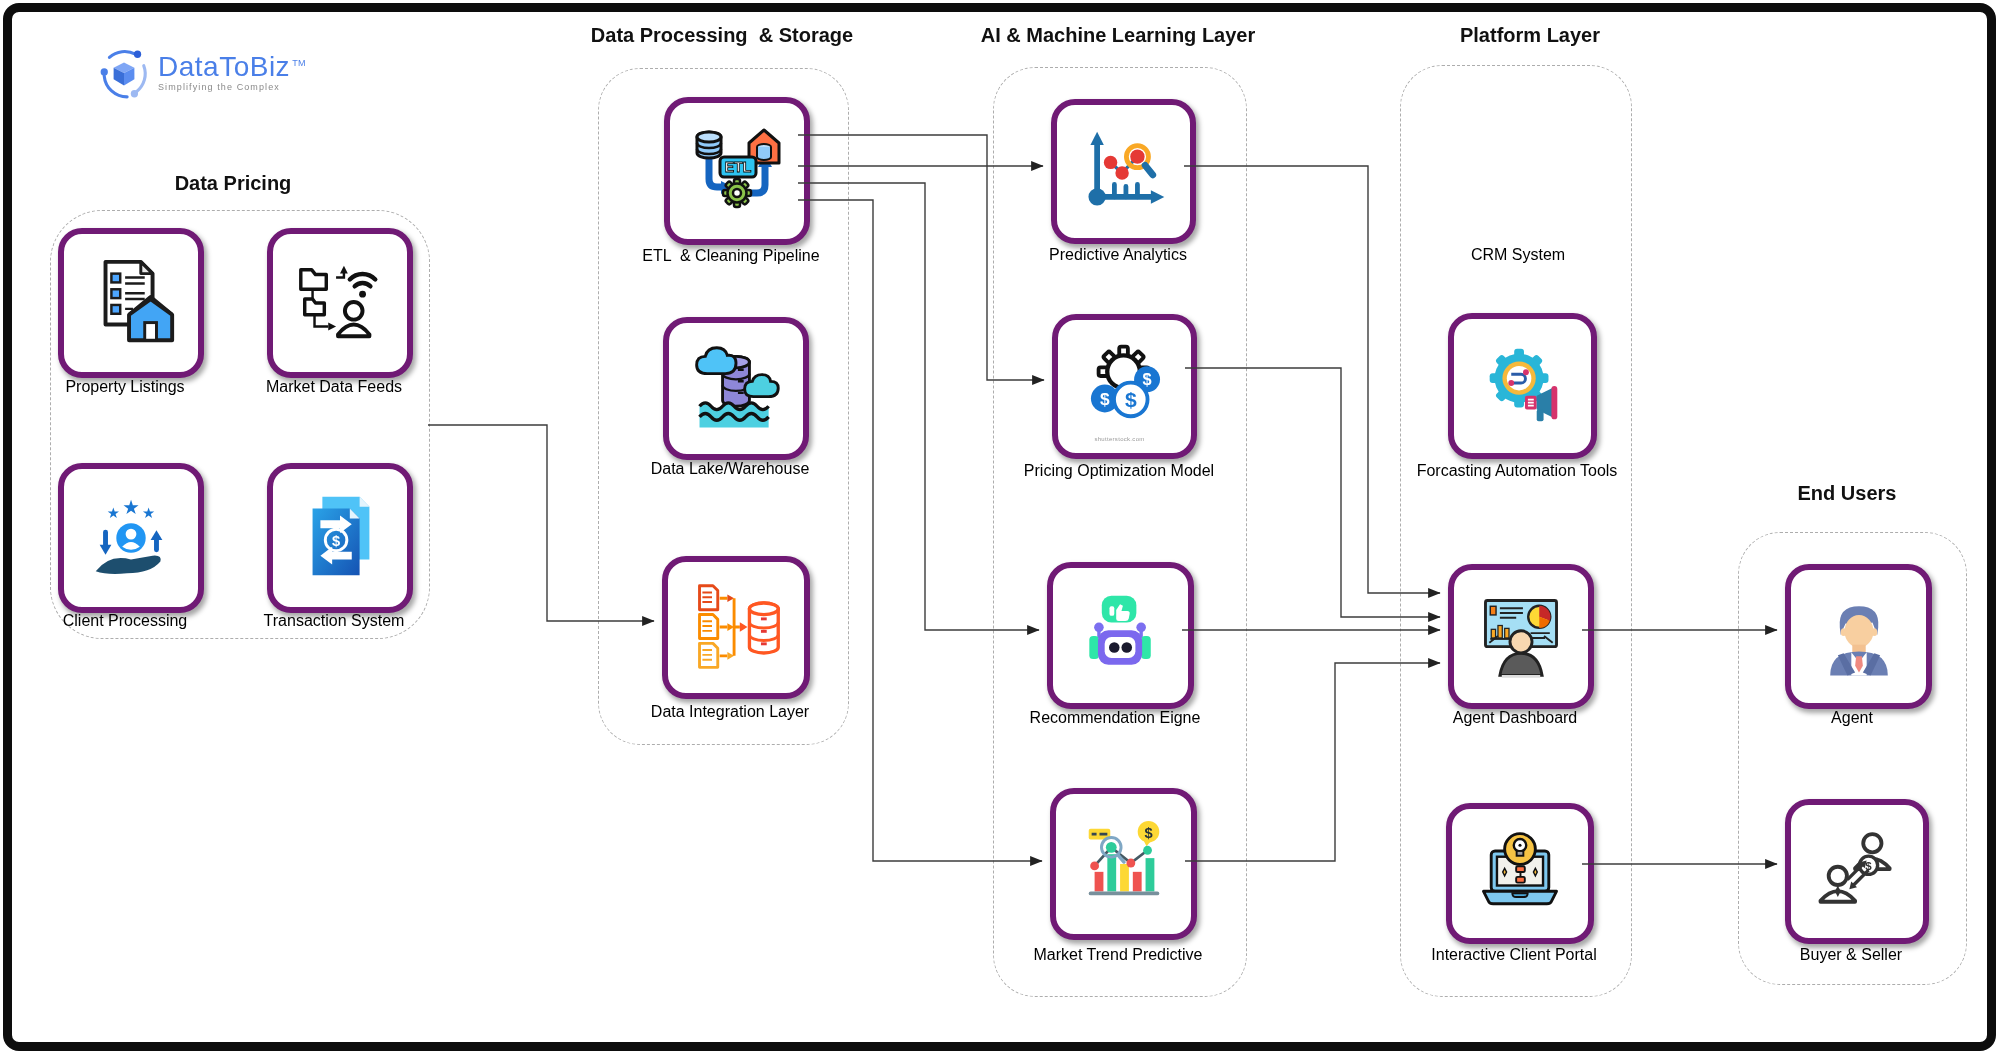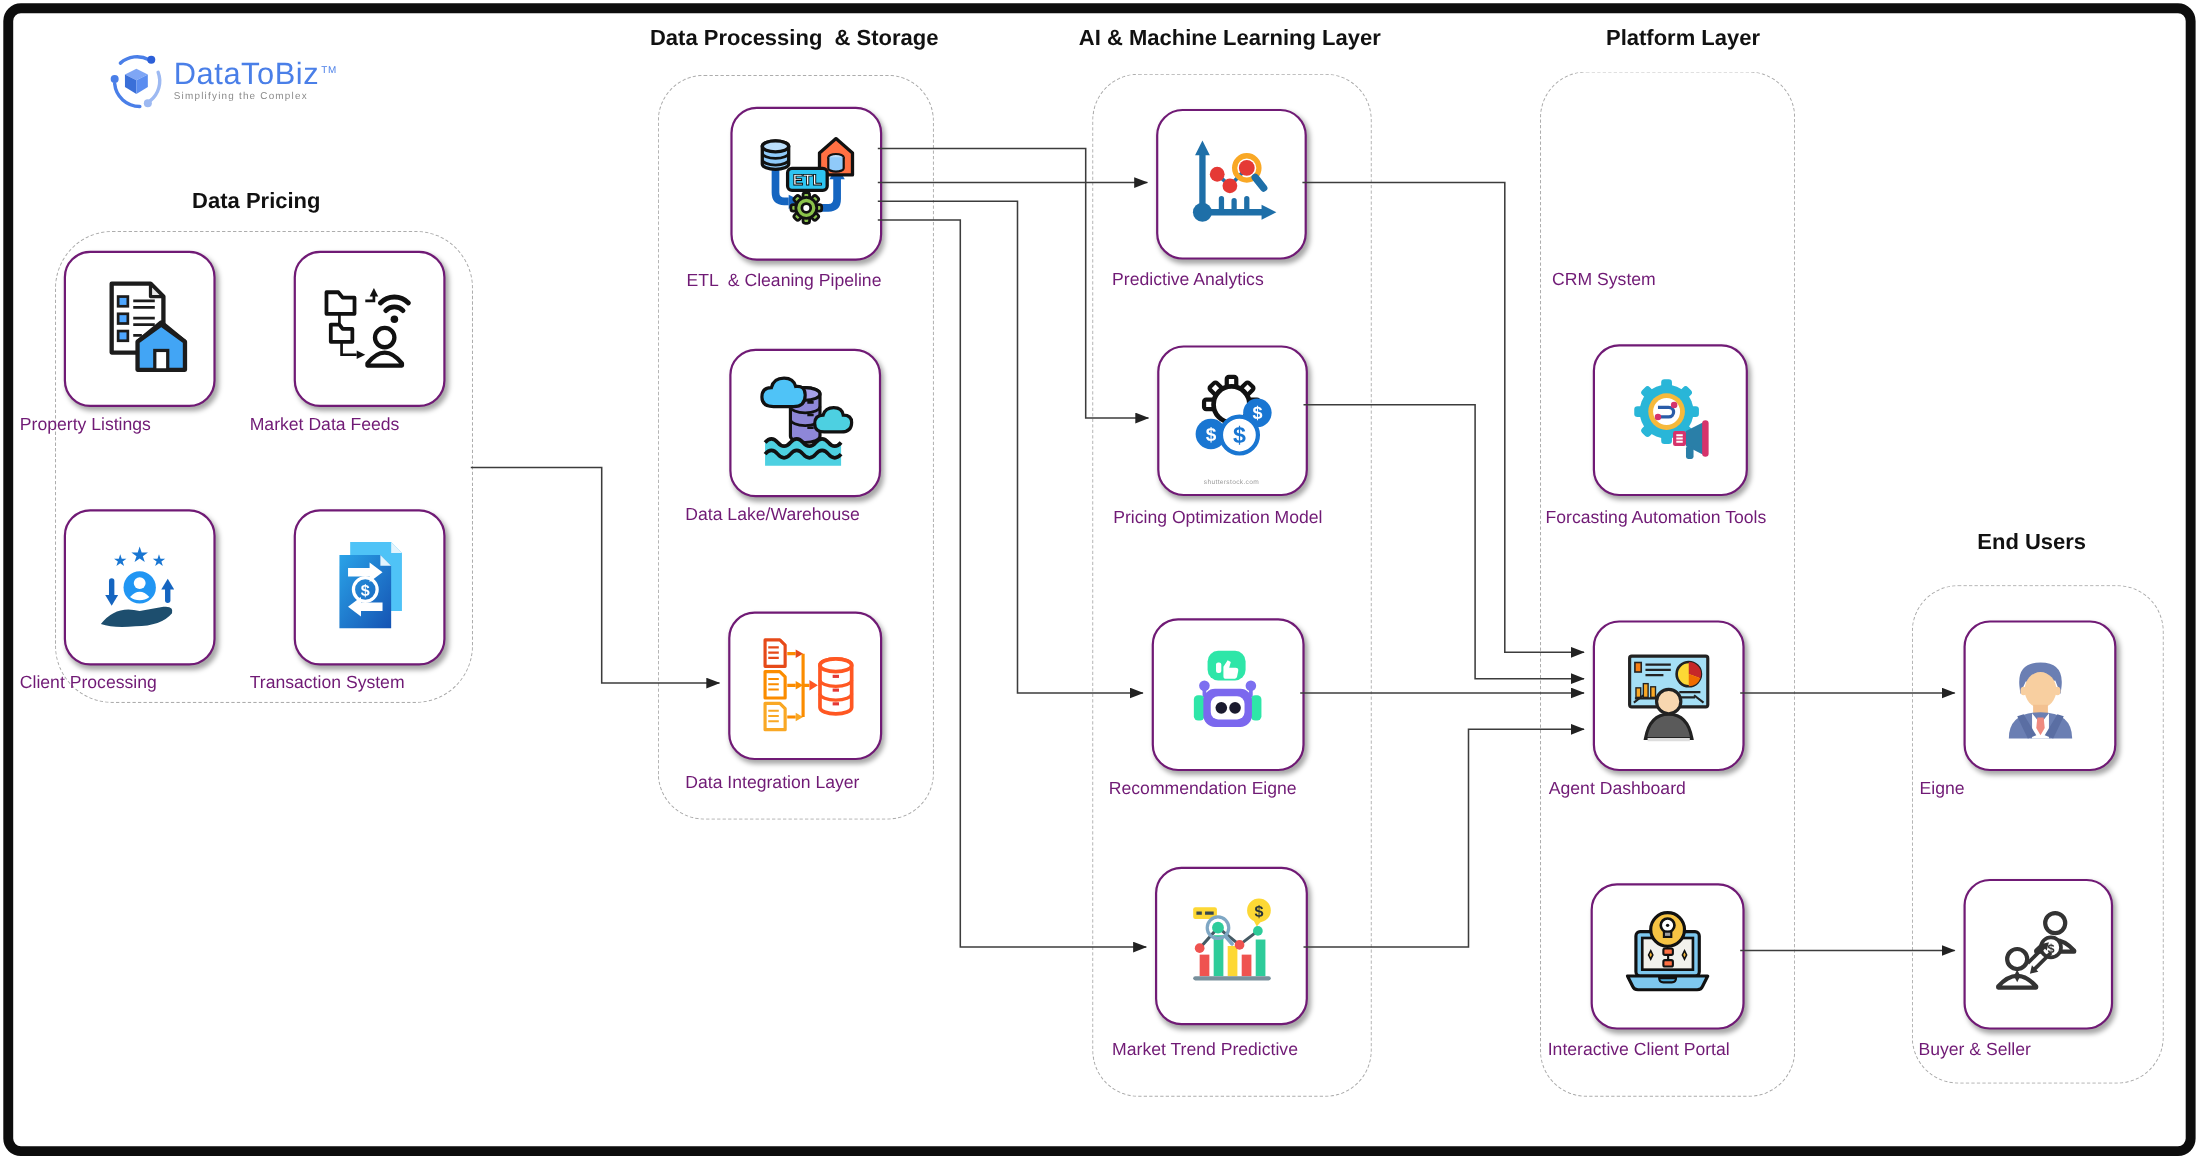--- a/index.html
+++ b/index.html
@@ -1,21 +1,21 @@
 <!DOCTYPE html>
 <html><head>
 <meta charset="utf-8">
 <style>
   html,body{margin:0;padding:0;background:#ffffff;font-family:"Liberation Sans",sans-serif;}
   .canvas{position:relative;width:1999px;height:1054px;background:#fff;overflow:hidden;}
   .frame{position:absolute;left:3px;top:3px;right:3px;bottom:3px;border:9px solid #0d0d0d;border-radius:16px;pointer-events:none;z-index:50;}
   .section{position:absolute;border:1.6px dashed #adadad;border-radius:46px;background:transparent;}
   .section-title{position:absolute;font-size:20px;font-weight:bold;color:#111;text-align:center;white-space:pre;}
-  .card{position:absolute;background:#fff;border:2px solid #701a75;border-radius:24px;box-shadow:2.5px 3.5px 5px rgba(0,0,0,0.35);display:flex;align-items:center;justify-content:center;}
-  .node-label{position:absolute;font-size:16px;color:#701a75;white-space:pre;}
+  .card{position:absolute;background:#fff;border:6px solid #701a75;border-radius:24px;box-shadow:2.5px 3.5px 5px rgba(0,0,0,0.35);display:flex;align-items:center;justify-content:center;}
+  .node-label{position:absolute;font-size:16px;color:#000000;text-align:center;white-space:pre;}
   .edge{fill:none;stroke:#3c3c3c;stroke-width:1.4px;}
   #edge-layer{position:absolute;left:0;top:0;z-index:5;}
   .card svg{display:block;}
   .watermark{position:absolute;font-size:6px;color:#9a9a9a;text-align:center;letter-spacing:0.3px;}
   
   .logo{position:absolute;left:98px;top:48px;display:flex;align-items:flex-start;}
   .logo-text-wrap{margin-left:8px;}
   .logo-name{font-size:28px;color:#4a7fe8;letter-spacing:0.5px;line-height:30px;font-weight:400;}
   .logo-tm{font-size:9px;color:#4a7fe8;vertical-align:super;margin-left:2px;}
   .logo-tagline{font-size:9px;color:#8a8a8a;letter-spacing:1.1px;margin-top:0px;}
@@ -370,21 +370,21 @@
       <ellipse cx="34" cy="45" rx="3" ry="4" fill="#f8cfa0"></ellipse>
       <ellipse cx="66" cy="45" rx="3" ry="4" fill="#f8cfa0"></ellipse>
       <path d="M43,58 h14 v8 h-14 z" fill="#f3c190"></path>
       <path d="M20,90 q0,-25 30,-25 q30,0 30,25 z" fill="#6b7fb3"></path>
       <polygon points="42,66 50,76 58,66 58,90 42,90" fill="#fff"></polygon>
       <polygon points="47,70 53,70 54,80 50,87 46,80" fill="#ef8a80"></polygon>
       <path d="M34,67 q6,10 12,20 l-8,3 q-6,-12 -10,-21 z" fill="#5a6ea3"></path>
       <path d="M66,67 q-6,10 -12,20 l8,3 q6,-12 10,-21 z" fill="#5a6ea3"></path>
     </svg>
   </div>
-  <div class="node-label" style="left:1745px;top:709px;width:214px;">Eigne</div>
+  <div class="node-label" style="left:1745px;top:709px;width:214px;">Agent</div>
 
   <div class="card" style="left:1785px;top:799px;width:132px;height:133px;">
     <svg width="96" height="96" viewBox="0 0 100 100">
       <circle cx="66" cy="20" r="9.5" fill="#fff" stroke="#333" stroke-width="4"></circle>
       <path d="M48,46 q18,-20 36,0 l0,1 h-36 z" fill="#fff" stroke="#333" stroke-width="4" stroke-linejoin="round"></path>
       <circle cx="62" cy="43" r="9.5" fill="#fff" stroke="#333" stroke-width="3.5"></circle>
       <text x="62" y="48" font-size="12" font-weight="bold" fill="#333" text-anchor="middle">$</text>
       <circle cx="30" cy="54" r="9.5" fill="#fff" stroke="#333" stroke-width="4"></circle>
       <path d="M12,80 q18,-20 36,0 l0,1 h-36 z" fill="#fff" stroke="#333" stroke-width="4" stroke-linejoin="round"></path>
       <path d="M30,64 l-3,6 3,6 3,-6 z" fill="#333"></path>

